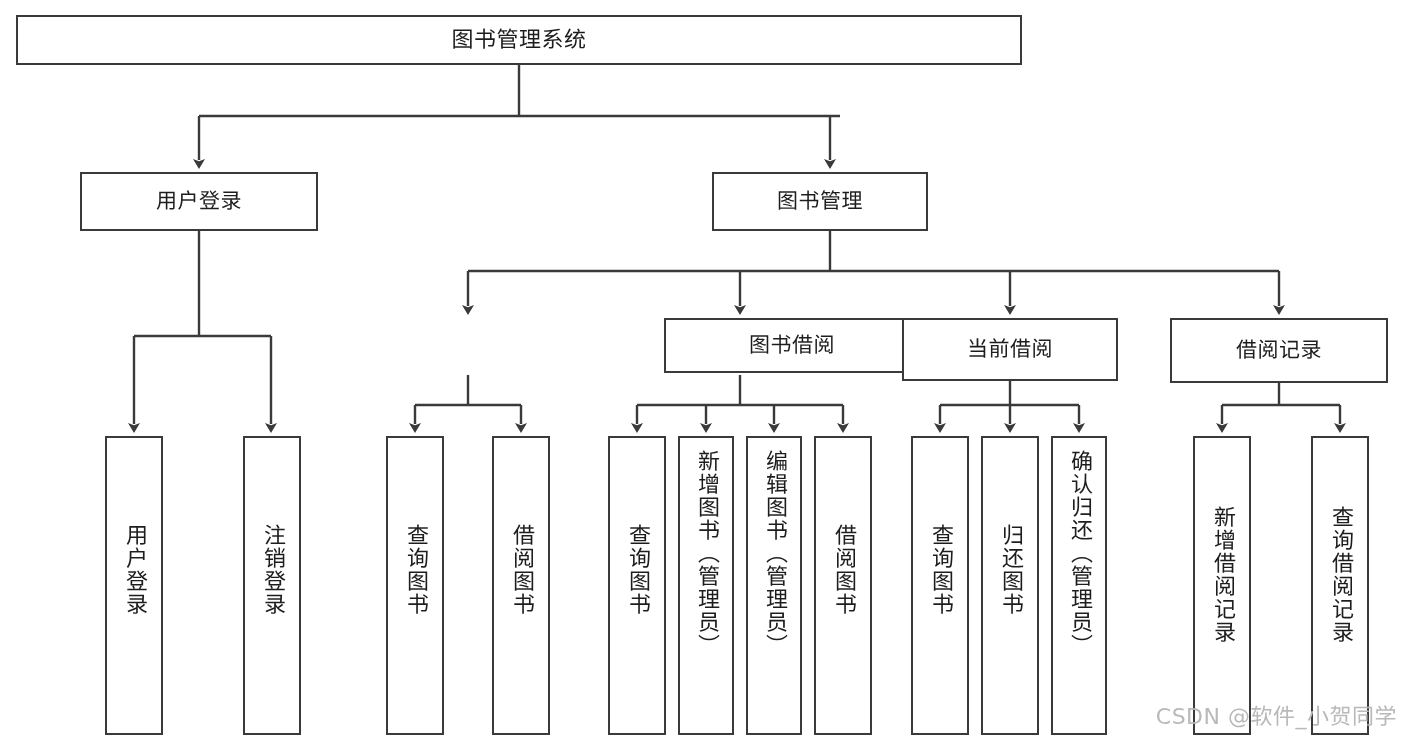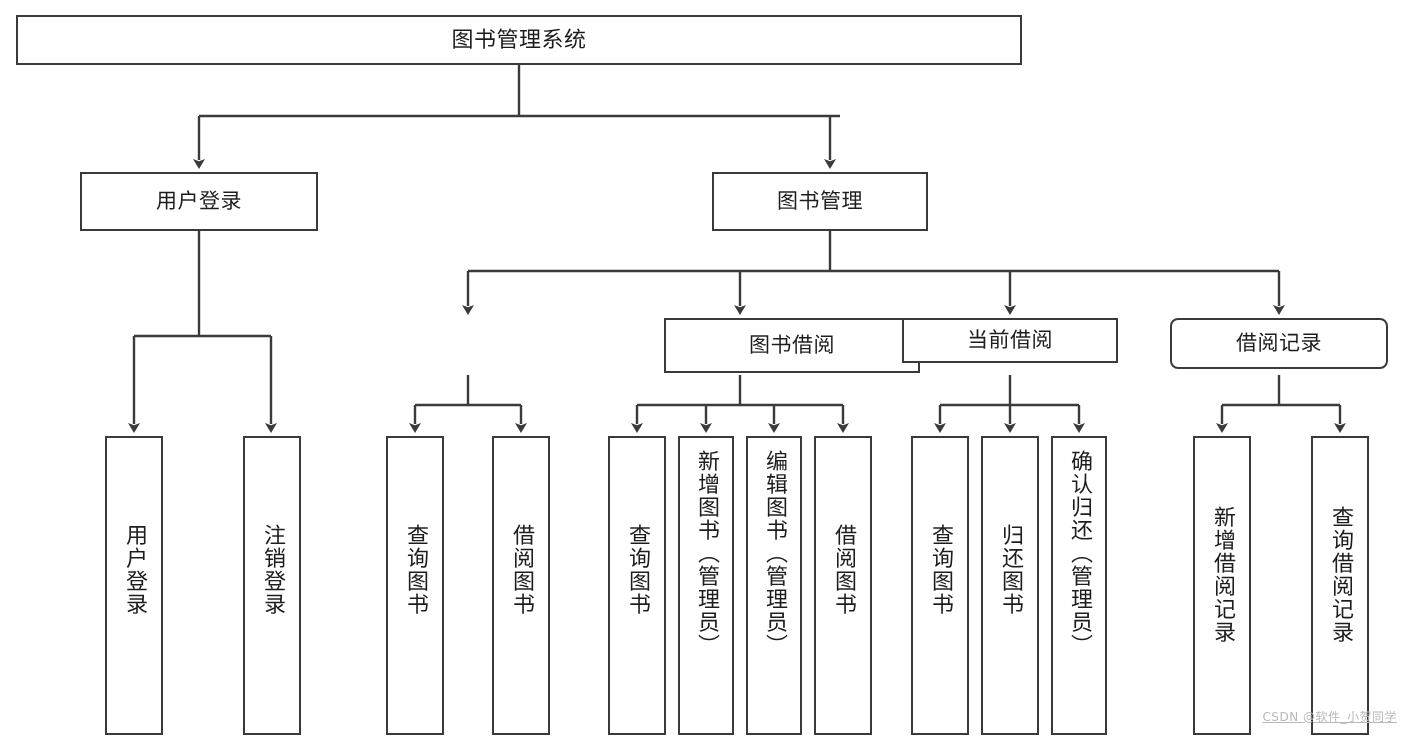--- a/index.html
+++ b/index.html
@@ -63,27 +63,26 @@
   }
   .node.vert.mid .vtext {
     margin-top: 60px;
   }
   .node.vert.tall .vtext {
     margin-top: 4px;
   }
   #watermark {
     position: absolute;
     right: 8px;
-    bottom: 23px;
-    font-size: 12px;
+    bottom: 17px;
+    font-size: 22px;
     color: #b9b9b9;
     letter-spacing: 0.5px;
     white-space: nowrap;
     user-select: none;
-    text-decoration: underline;
   }
 </style>
 </head>
 <body>
 
 <div id="canvas">
 
   <svg id="edges" viewBox="0 0 1405 747" xmlns="http://www.w3.org/2000/svg">
     <defs>
       <marker id="arrow" markerWidth="10" markerHeight="12" refX="1" refY="6" orient="auto" markerUnits="userSpaceOnUse">
@@ -143,24 +142,24 @@
   <div class="node horiz" style="left:80px; top:172px; width:238px; height:59px;">
     <span>用户登录</span>
   </div>
   <div class="node horiz" style="left:712px; top:172px; width:216px; height:59px;">
     <span>图书管理</span>
   </div>
 
   <div class="node horiz" style="left:632px; top:318px; width:256px; height:55px;margin-left:32px;">
     <span>图书借阅</span>
   </div>
-  <div class="node horiz" style="left:902px; top:318px; width:216px; height:45px;">
+  <div class="node horiz" style="left:902px; top:318px; width:216px; height:63px;">
     <span>当前借阅</span>
   </div>
-  <div class="node horiz" style="left:1170px; top:318px; width:218px; height:51px;border-radius:8px;">
+  <div class="node horiz" style="left:1170px; top:318px; width:218px; height:65px;">
     <span>借阅记录</span>
   </div>
 
   <div class="node vert short" style="left:105px; top:436px; width:58px; height:299px;">
     <span class="vtext">用户登录</span>
   </div>
   <div class="node vert short" style="left:243px; top:436px; width:58px; height:299px;">
     <span class="vtext">注销登录</span>
   </div>
 

